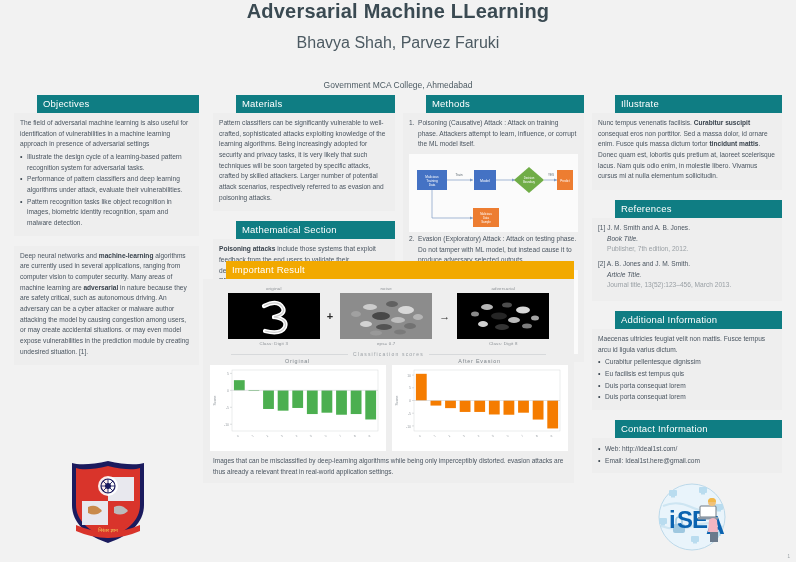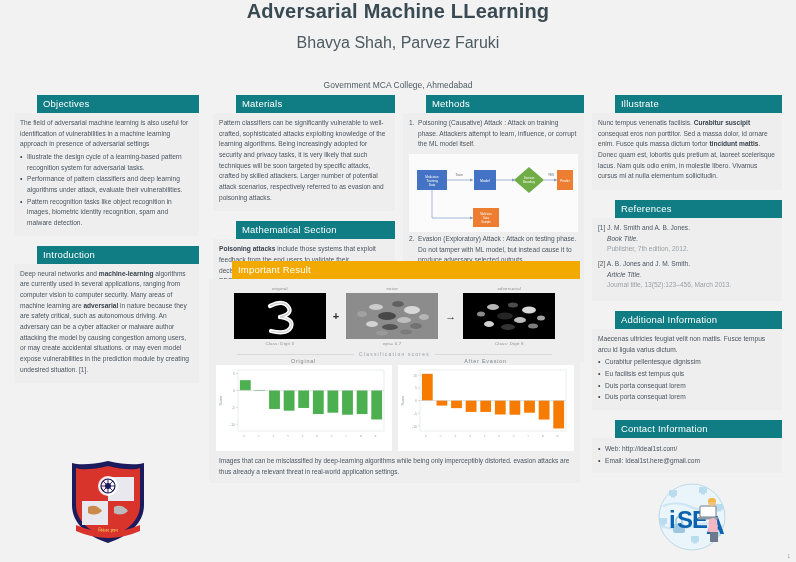--- a/index.html
+++ b/index.html
@@ -57,21 +57,21 @@
   ol li:before {
     content: counter(m) "."; position: absolute; left: 0; top: 0;
     color: #4a5560;
   }
 
   
   .diagram { background: #fbfbfb; margin: 4px 0 2px 0; padding: 2px; }
   .diagram svg { display: block; }
 
   
-  .result-wrap { position: absolute; left: 209px; top: 261px; width: 371px; }
+  .result-wrap { position: absolute; left: 203px; top: 261px; width: 371px; }
   .result-body { background: #eeeeee; padding: 4px 6px 6px 6px; }
   .mnist-row {
     display: flex; align-items: center; justify-content: center; gap: 6px;
     padding: 3px 0 2px 0;
   }
   .mnist-cell { text-align: center; }
   .mnist-cap {
     font-size: 4.4px; color: #8a8f94; letter-spacing: .2px;
     margin-bottom: 2px; white-space: nowrap;
   }
@@ -135,21 +135,20 @@
           <p>The field of adversarial machine learning is also useful for identification of vulnerabilities in a machine learning approach in presence of adversarial settings</p>
           <ul>
             <li>Illustrate the design cycle of a learning-based pattern recognition system for adversarial tasks.</li>
             <li>Performance of pattern classifiers and deep learning algorithms under attack, evaluate their vulnerabilities.</li>
             <li>Pattern recognition tasks like object recognition in images, biometric identity recognition, spam and malware detection.</li>
           </ul>
         </div>
       </div>
 
       <div class="block">
-        <div class="block-head">Introduction</div>
         <div class="block-body">
           <p><span>Deep neural networks and </span><b>machine-learning</b><span> algorithms are currently used in several applications, ranging from computer vision to computer security. Many areas of machine learning are </span><b>adversarial</b><span> in nature because they are safety critical, such as autonomous driving. An adversary can be a cyber attacker or malware author attacking the model by causing congestion among users, or may create accidental situations. or may even model expose vulnerabilities in the prediction module by creating undesired situation. [1].</span></p>
         </div>
       </div>
 
     </div>
 
     <div class="col col-2">
 
       <div class="block">

